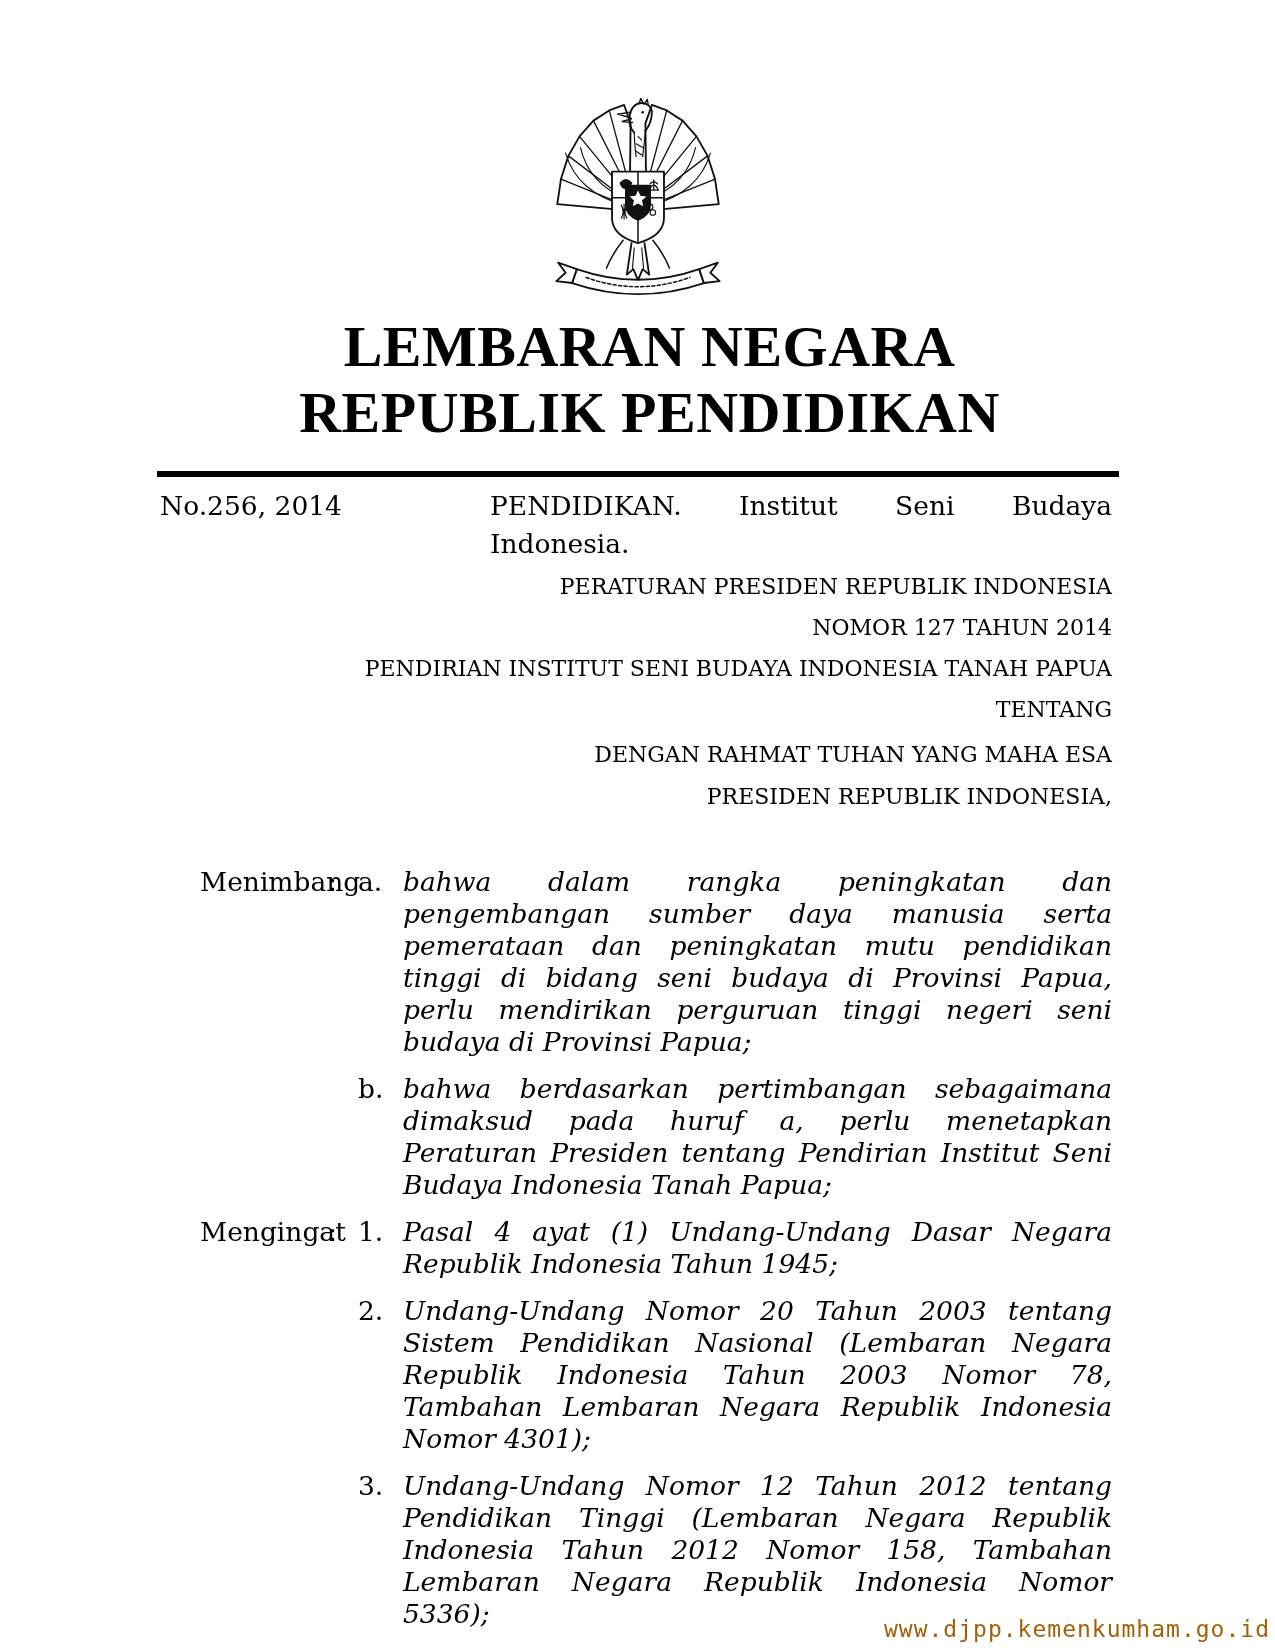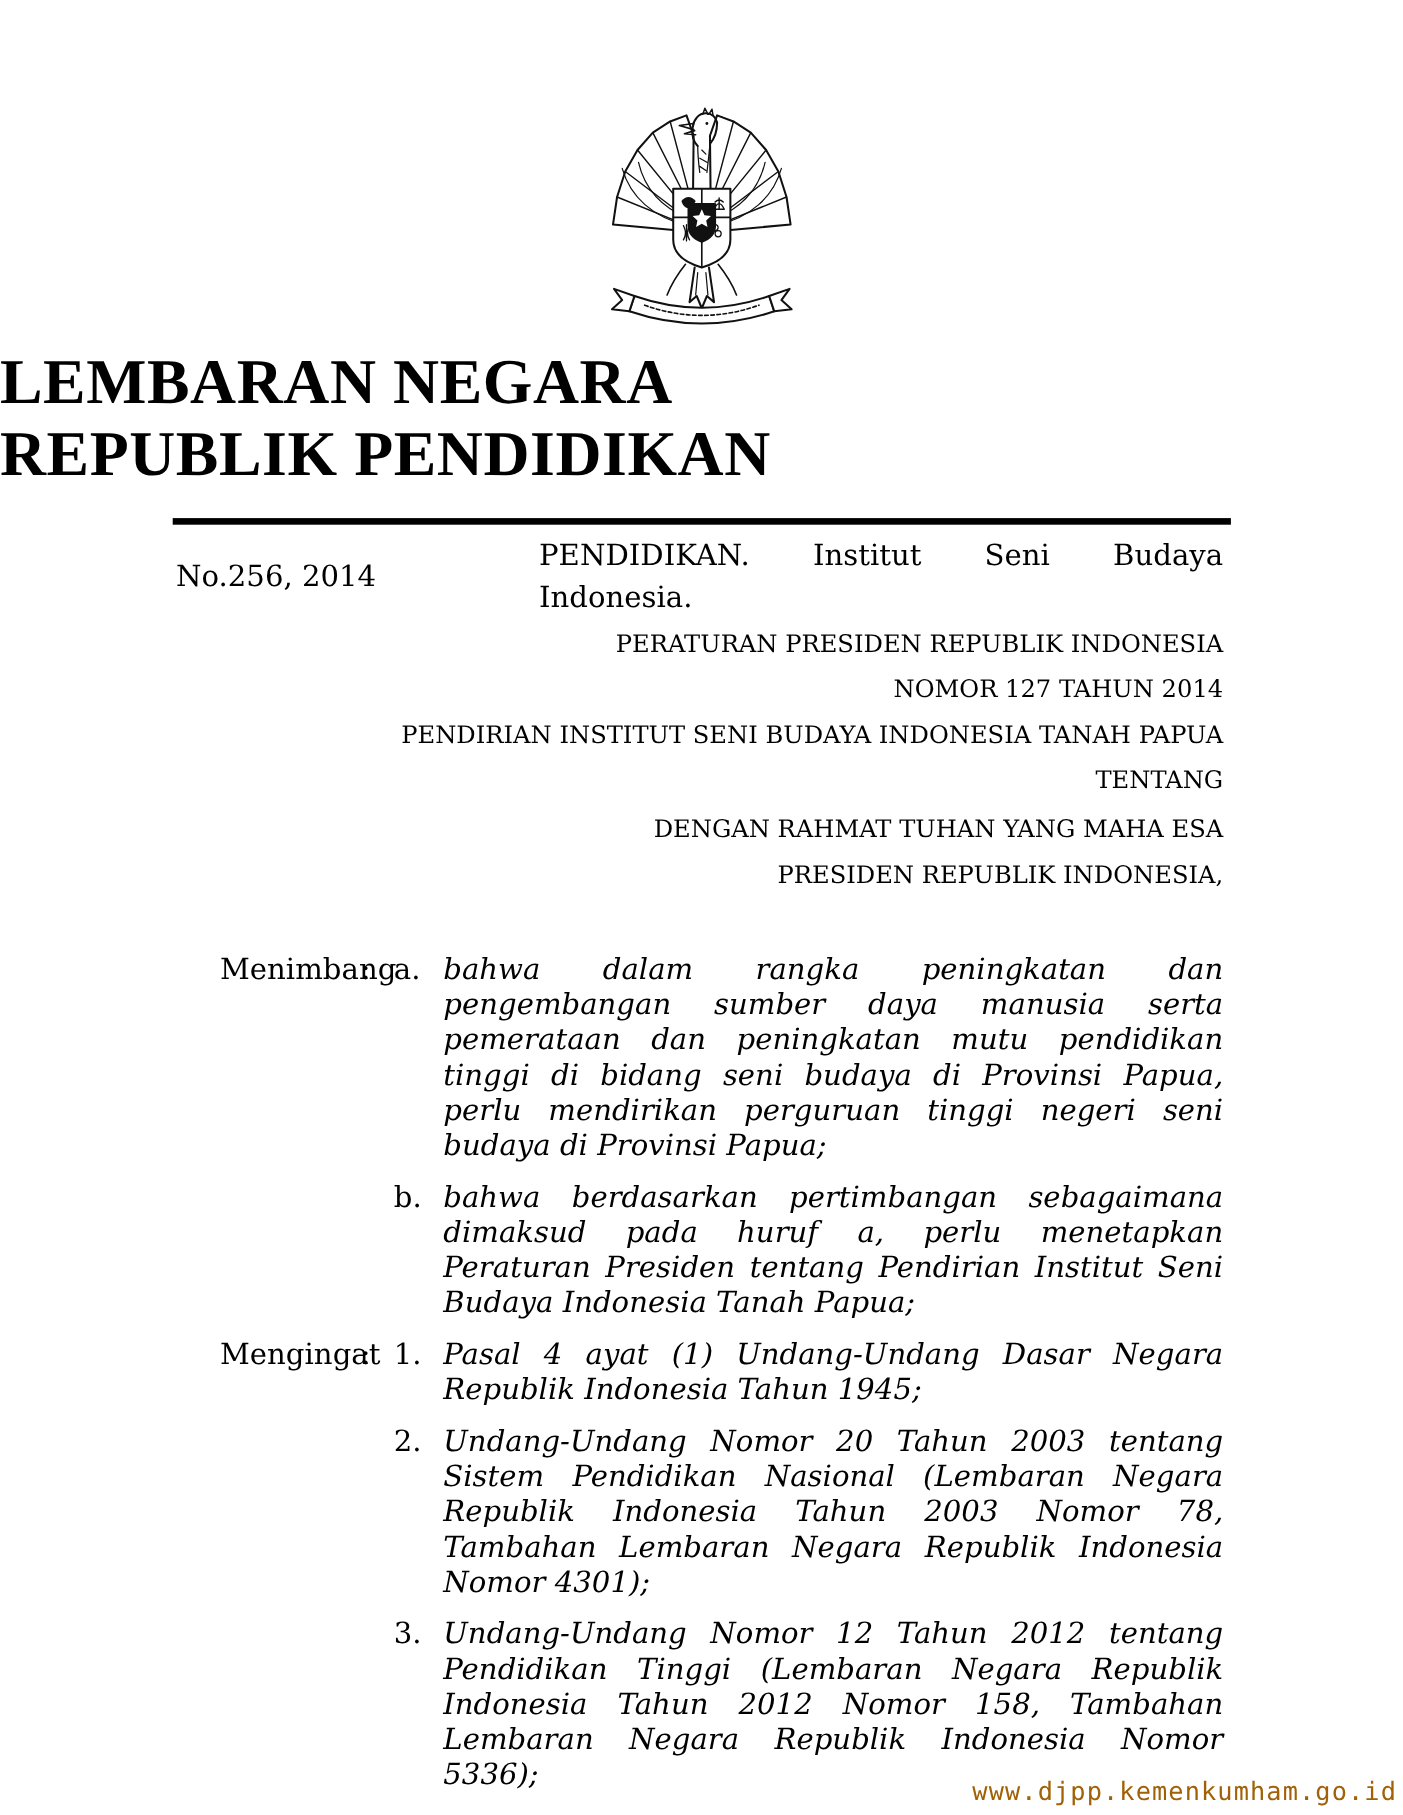--- a/index.html
+++ b/index.html
@@ -17,43 +17,44 @@
     position: absolute;
     top: 90px;
     left: 50%;
     transform: translateX(-50%);
   }
   .masthead-title {
     position: absolute;
     top: 314px;
     left: 0;
     width: 100%;
+    text-align: center;
     font-family: "Liberation Serif", serif;
     font-weight: bold;
     font-size: 58px;
     line-height: 66px;
     letter-spacing: 0.5px;
+    padding-left: 24px;
   }
   .rule {
     position: absolute;
     top: 471px;
     left: 157px;
     width: 962px;
     height: 6px;
     background: #000000;
   }
   .masthead-row {
     position: absolute;
     top: 487px;
     left: 160px;
     width: 952px;
     display: flex;
     font-size: 26.5px;
     line-height: 38px;
-    align-items: center;
   }
   .issue-no { width: 330px; flex: none; }
   .subject { width: 622px; flex: none; }
   .subject .l1 { text-align: justify; text-align-last: justify; }
   .subject .l2 { text-align: left; }
   .headings {
     position: absolute;
     top: 571px;
     left: 160px;
     width: 952px;

